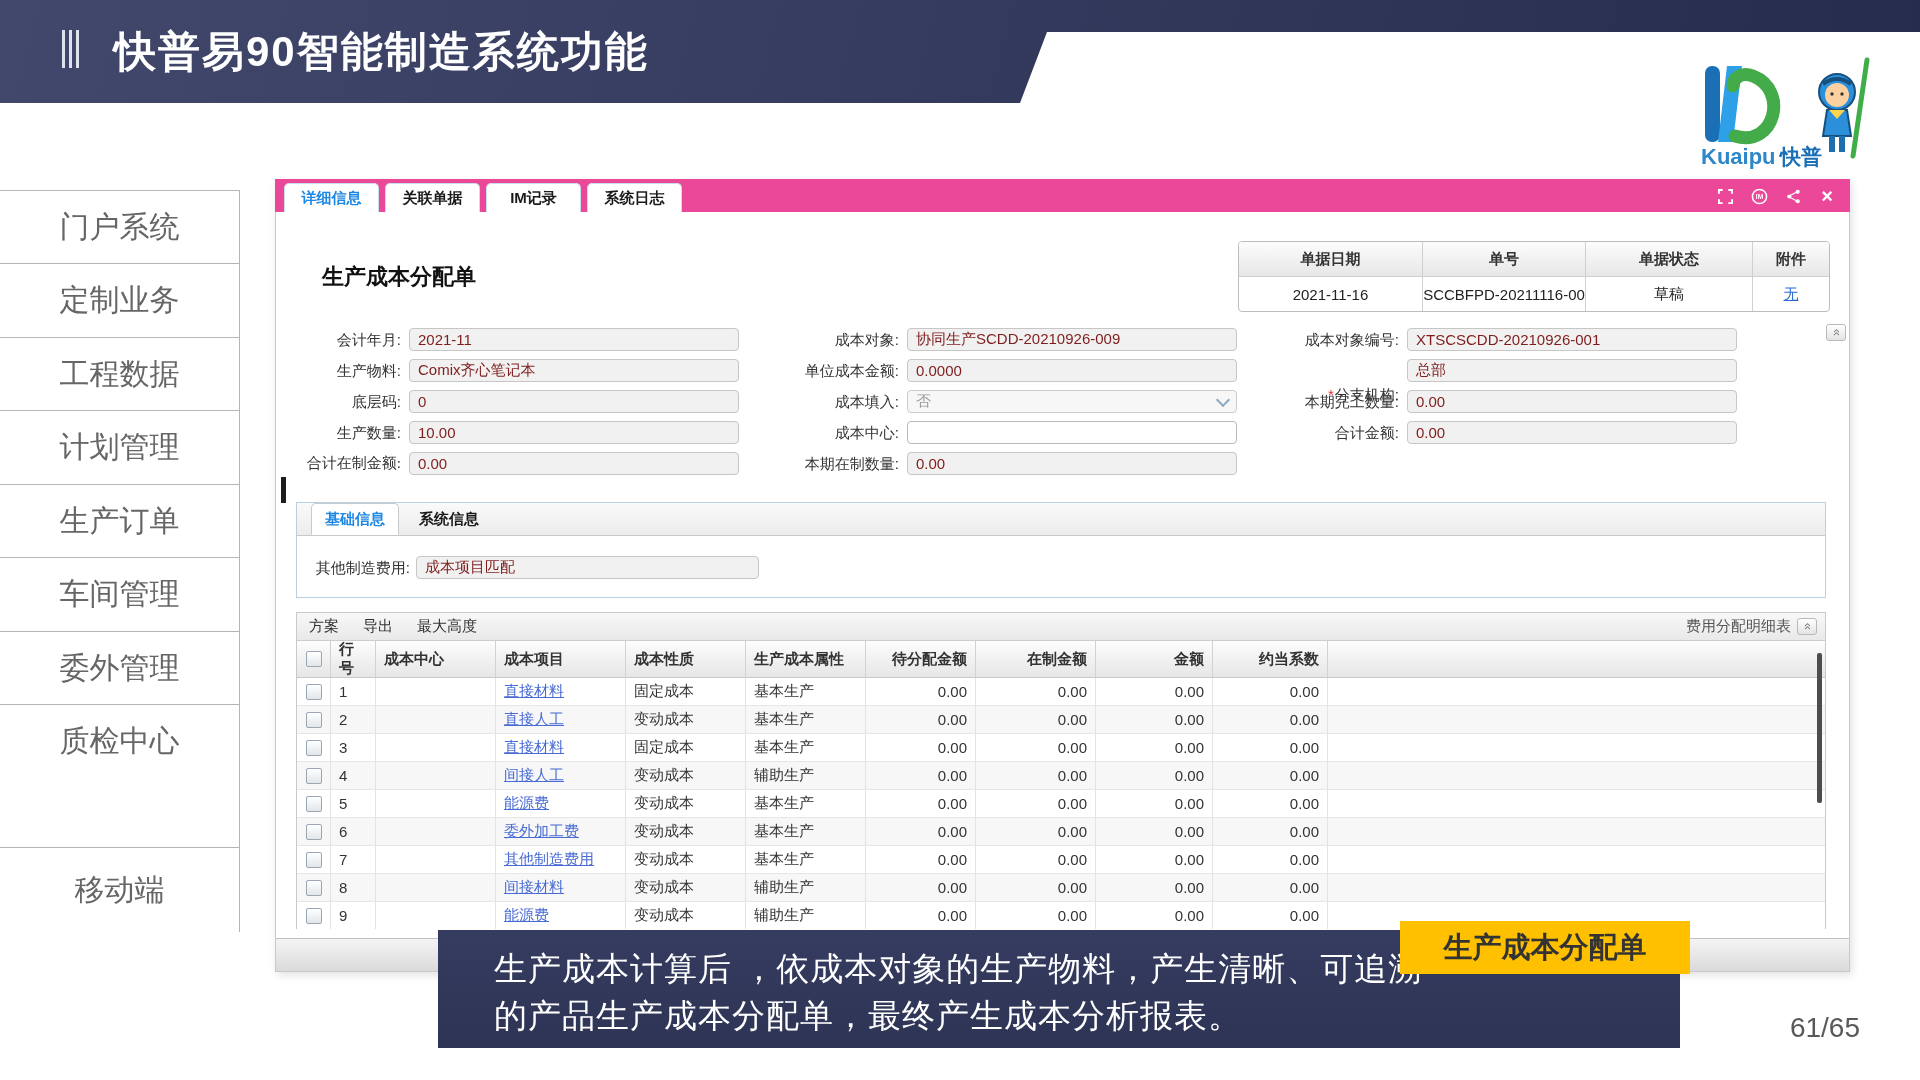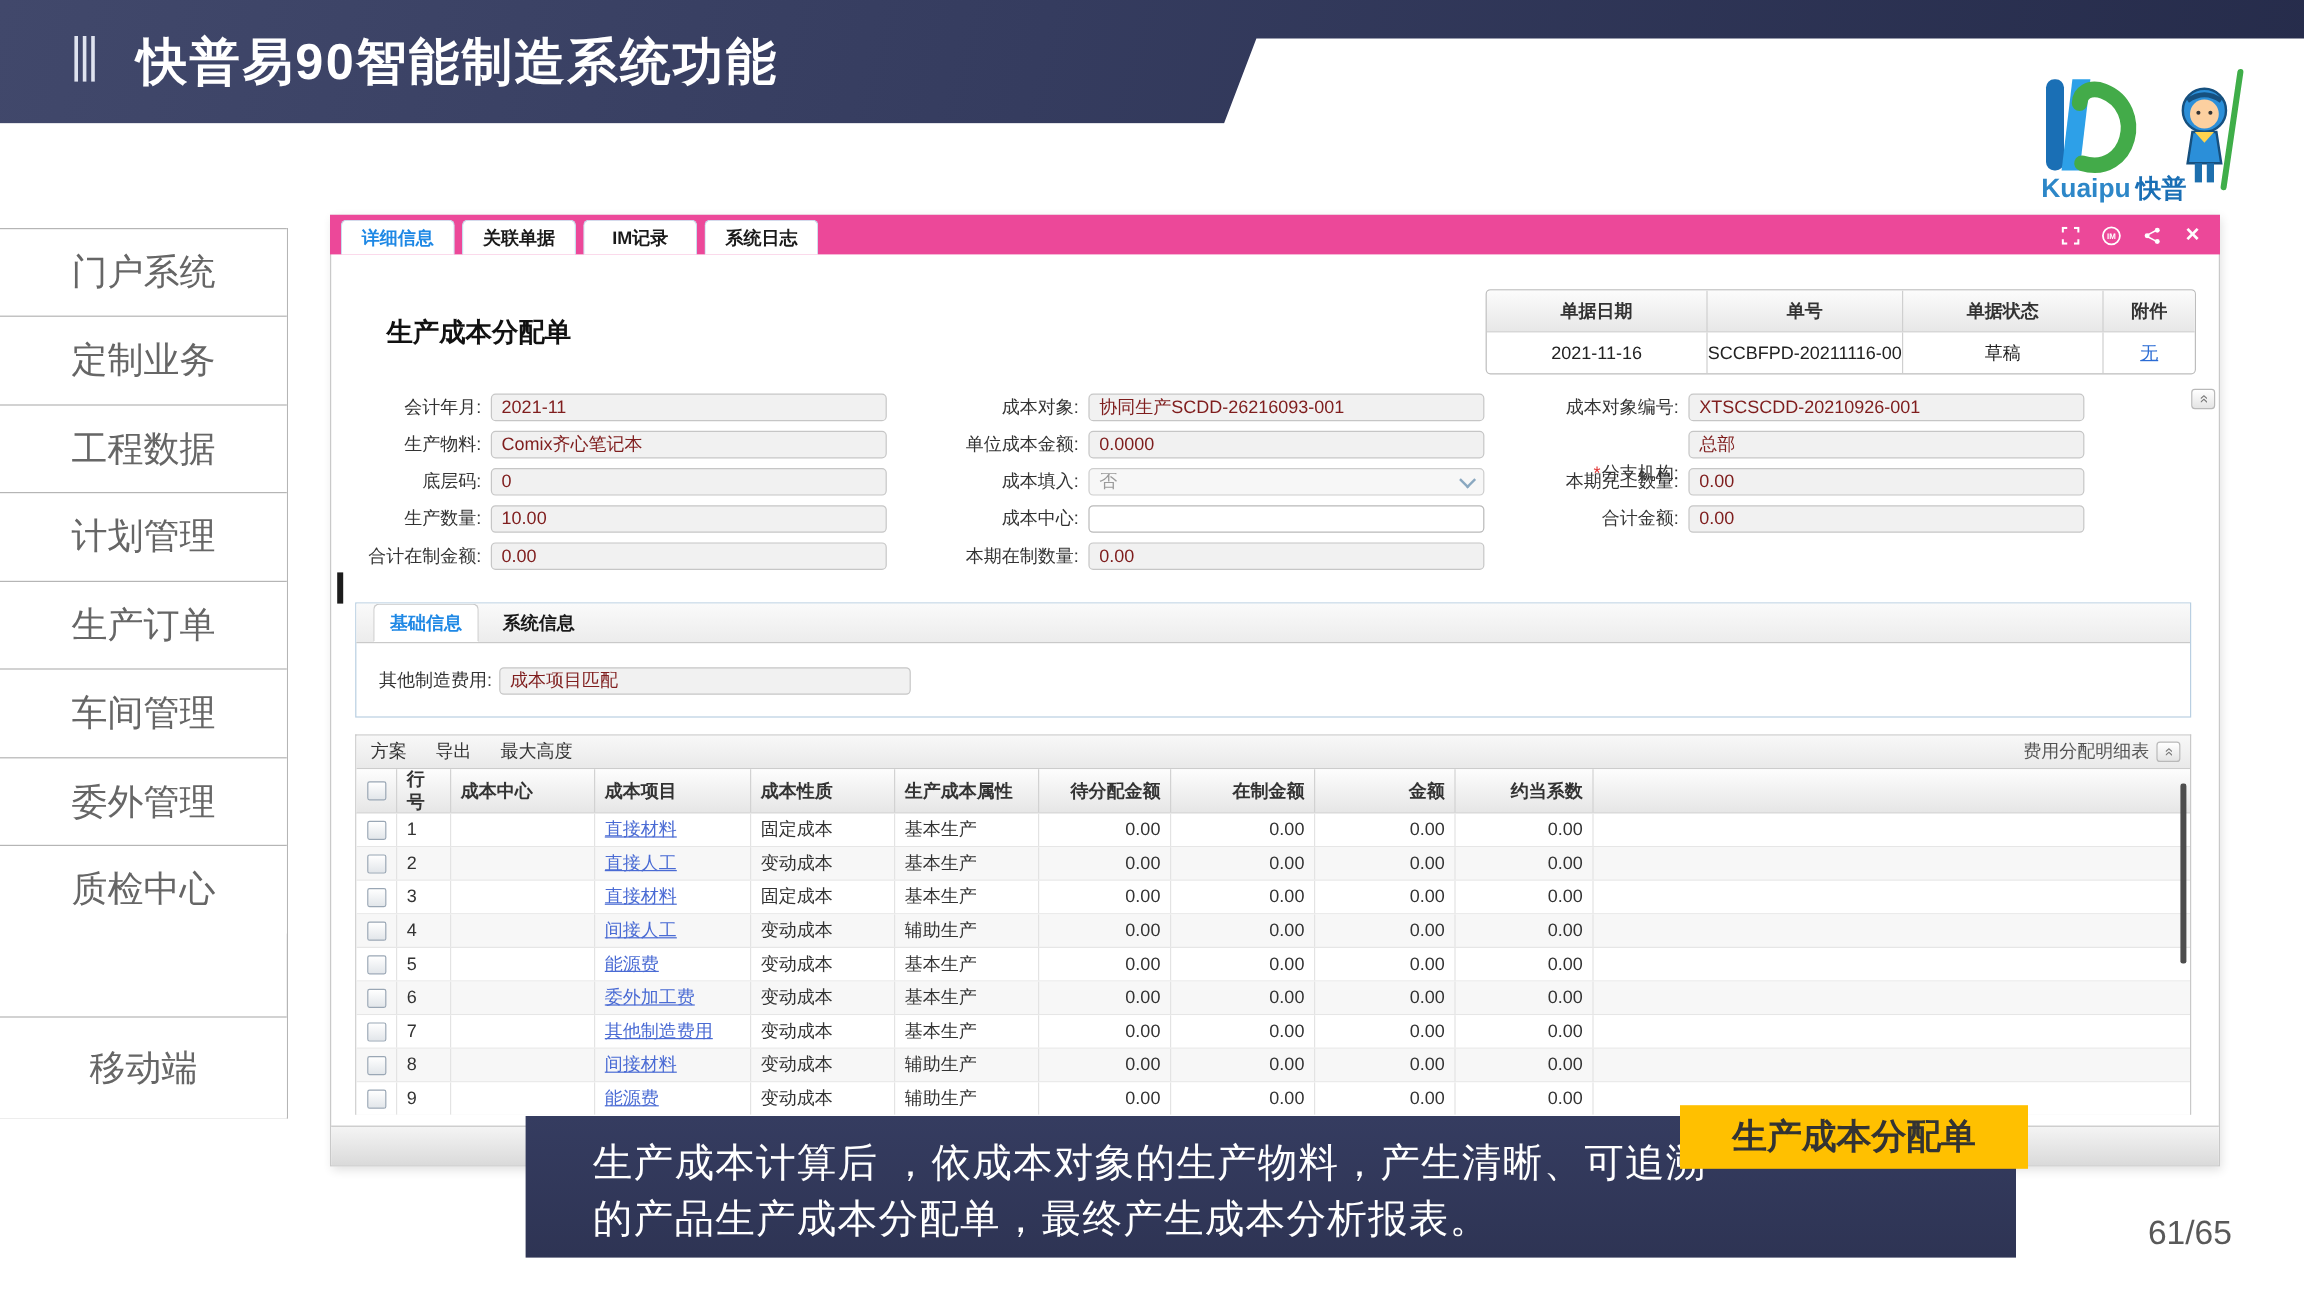--- a/index.html
+++ b/index.html
@@ -236,27 +236,27 @@
         <span class="f-val">Comix齐心笔记本</span>
       </div>
       <div class="f-label" style="left: 241px; top: 390px;">底层码:</div>
       <div class="f-input readonly" style="left: 409px; top: 390px; width: 330px;">
         <span class="f-val">0</span>
       </div>
       <div class="f-label" style="left: 241px; top: 421px;">生产数量:</div>
       <div class="f-input readonly" style="left: 409px; top: 421px; width: 330px;">
         <span class="f-val">10.00</span>
       </div>
-      <div class="f-label" style="left: 241px; top: 452px;">合计在制金额:</div>
+      <div class="f-label" style="left: 241px; top: 452px; font-family: Liberation Serif, serif;">合计在制金额:</div>
       <div class="f-input readonly" style="left: 409px; top: 452px; width: 330px;">
         <span class="f-val">0.00</span>
       </div>
       <div class="f-label" style="left: 739px; top: 328px;">成本对象:</div>
       <div class="f-input readonly" style="left: 907px; top: 328px; width: 330px;">
-        <span class="f-val">协同生产SCDD-26216093-001</span>
+        <span class="f-val">协同生产SCDD-20210926-009</span>
       </div>
       <div class="f-label" style="left: 739px; top: 359px;">单位成本金额:</div>
       <div class="f-input readonly" style="left: 907px; top: 359px; width: 330px;">
         <span class="f-val">0.0000</span>
       </div>
       <div class="f-label" style="left: 739px; top: 390px;">成本填入:</div>
       <div class="f-input select" style="left: 907px; top: 390px; width: 330px;">
         <span class="f-val">否</span>
         <span class="f-caret"></span>
       </div>

